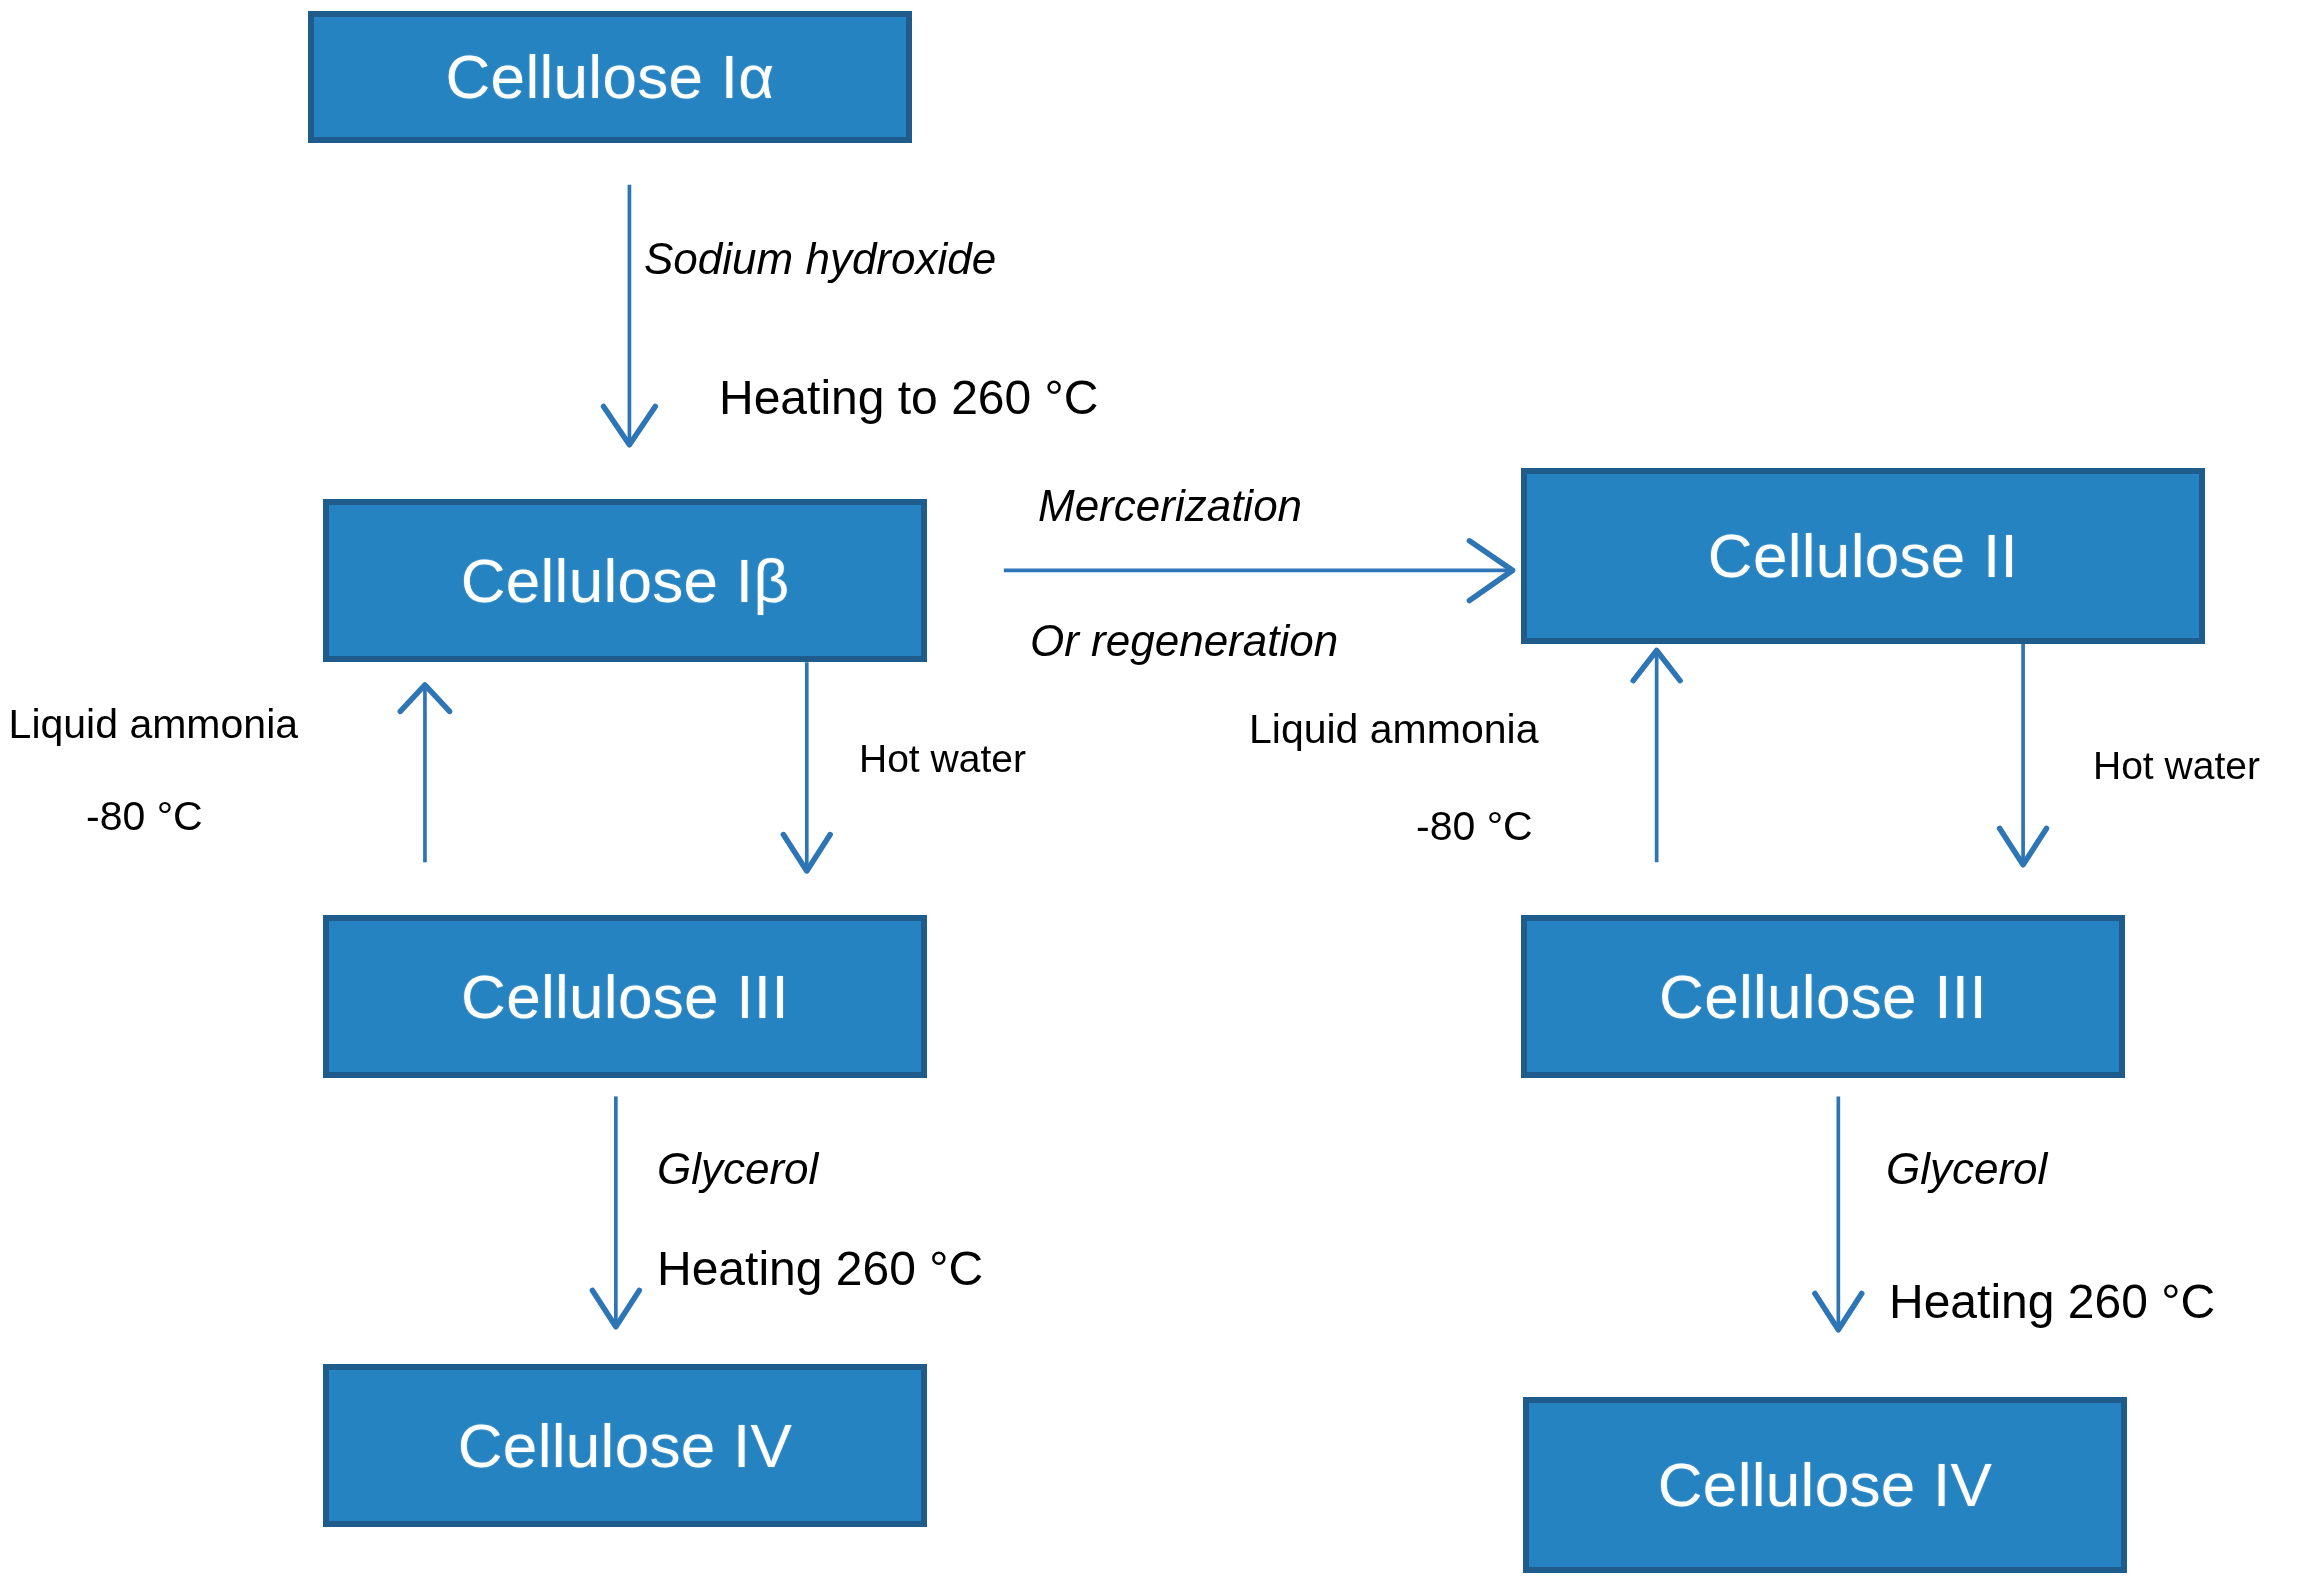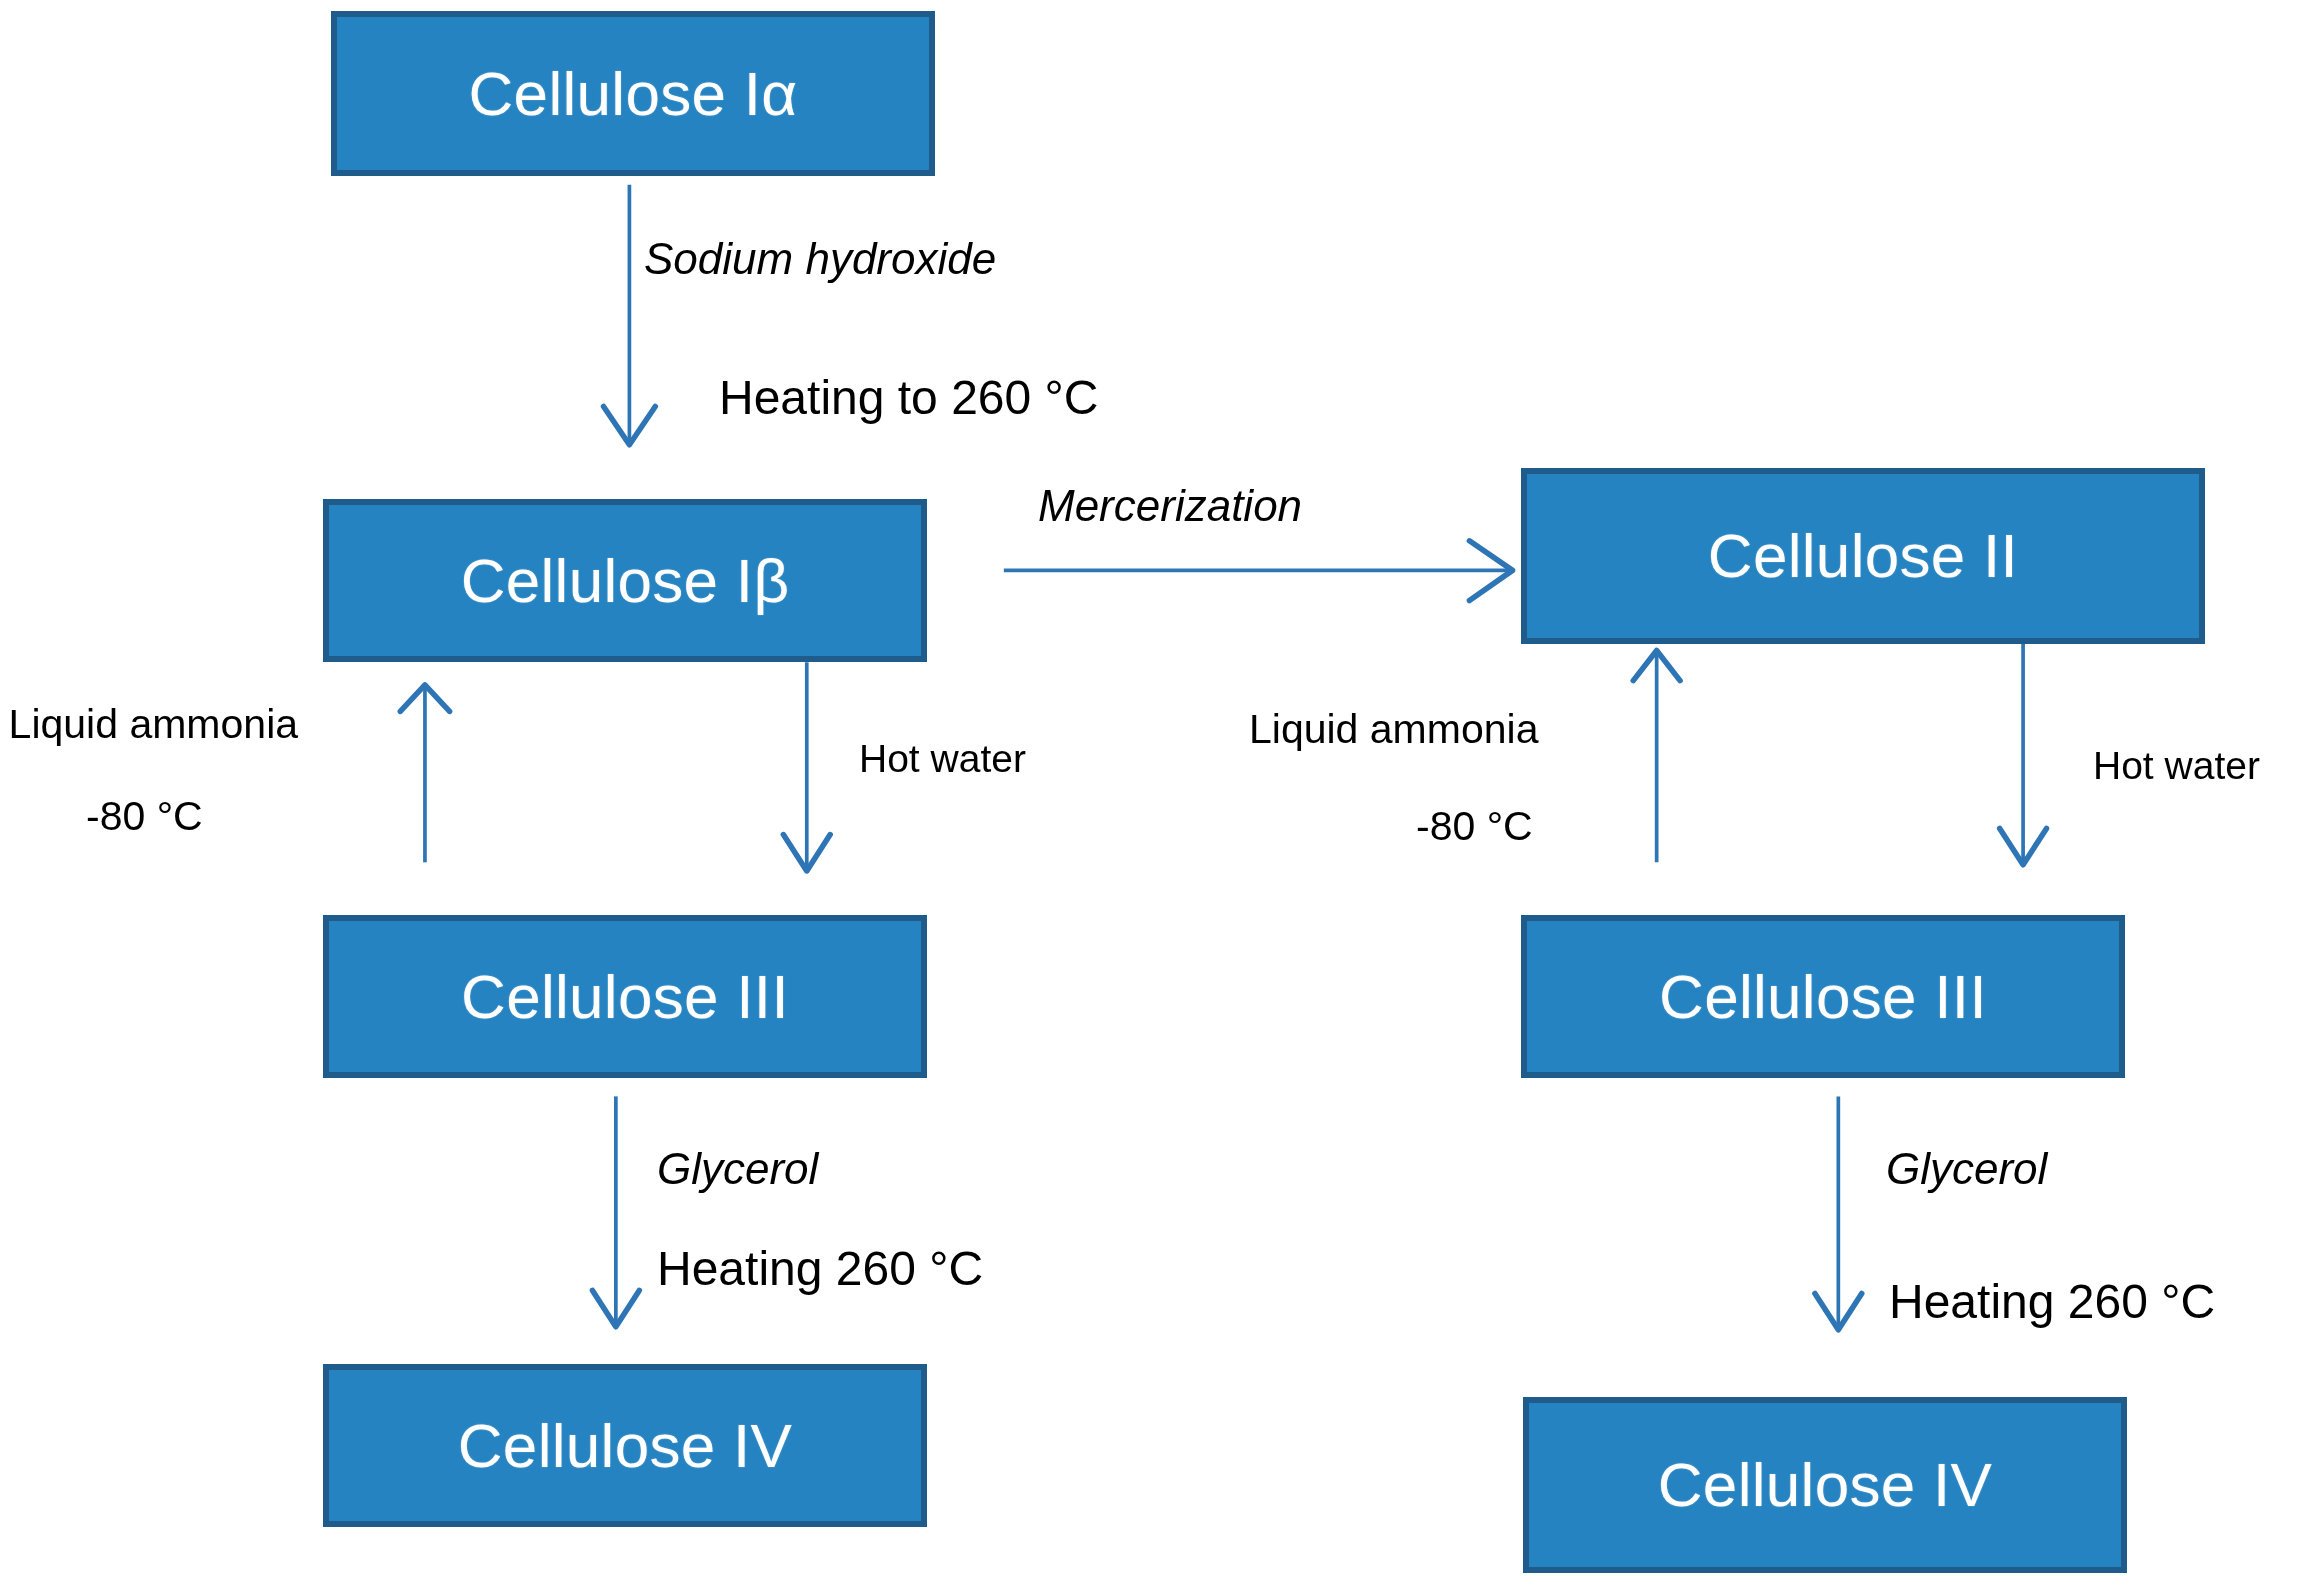--- a/index.html
+++ b/index.html
@@ -102,21 +102,21 @@
       <line x1="1000" y1="1780" x2="1000" y2="2150" stroke="#2e75b6" stroke-width="6"></line>
       <polyline points="962,2095 1000,2154 1038,2095" fill="none" stroke="#2e75b6" stroke-width="9" stroke-linecap="round" stroke-linejoin="round"></polyline>
     </g>
 
     <g>
       <line x1="2985" y1="1780" x2="2985" y2="2155" stroke="#2e75b6" stroke-width="6"></line>
       <polyline points="2947,2100 2985,2159 3023,2100" fill="none" stroke="#2e75b6" stroke-width="9" stroke-linecap="round" stroke-linejoin="round"></polyline>
     </g>
   </svg>
 
-  <div class="node" style="left:331px; top:11px; width:604px; height:165px;">
+  <div class="node" style="left:308px; top:11px; width:604px; height:132px;">
     <span class="node-label">Cellulose Iα</span>
   </div>
 
   <div class="node" style="left:323px; top:487px; width:604px; height:163px;margin-top:12px;">
     <span class="node-label">Cellulose Iβ</span>
   </div>
 
   <div class="node" style="left:1521px; top:468px; width:684px; height:176px;">
     <span class="node-label">Cellulose II</span>
   </div>
@@ -136,20 +136,21 @@
   <div class="node" style="left:1523px; top:1397px; width:604px; height:176px;">
     <span class="node-label">Cellulose IV</span>
   </div>
 
   <div class="lbl big" style="left:644px; top:237px;">Sodium hydroxide</div>
 
   <div class="lbl small" style="left:719px; top:374px;">Heating to 260 °C</div>
 
   <div class="lbl big" style="left:1030px; top:484px;margin-left:8px;">Mercerization</div>
 
+  <div class="lbl big" style="left:1030px; top:619px;">Or regeneration</div>
 
   <div class="lbl temp" style="left:8.6px; top:704px;">Liquid ammonia</div>
 
   <div class="lbl temp" style="left:86px; top:796px;">-80 °C</div>
 
   <div class="lbl medium" style="left:859px; top:739px;">Hot water</div>
 
   <div class="lbl temp" style="left:1249px; top:709px;">Liquid ammonia</div>
 
   <div class="lbl temp" style="left:1416px; top:806px;">-80 °C</div>

